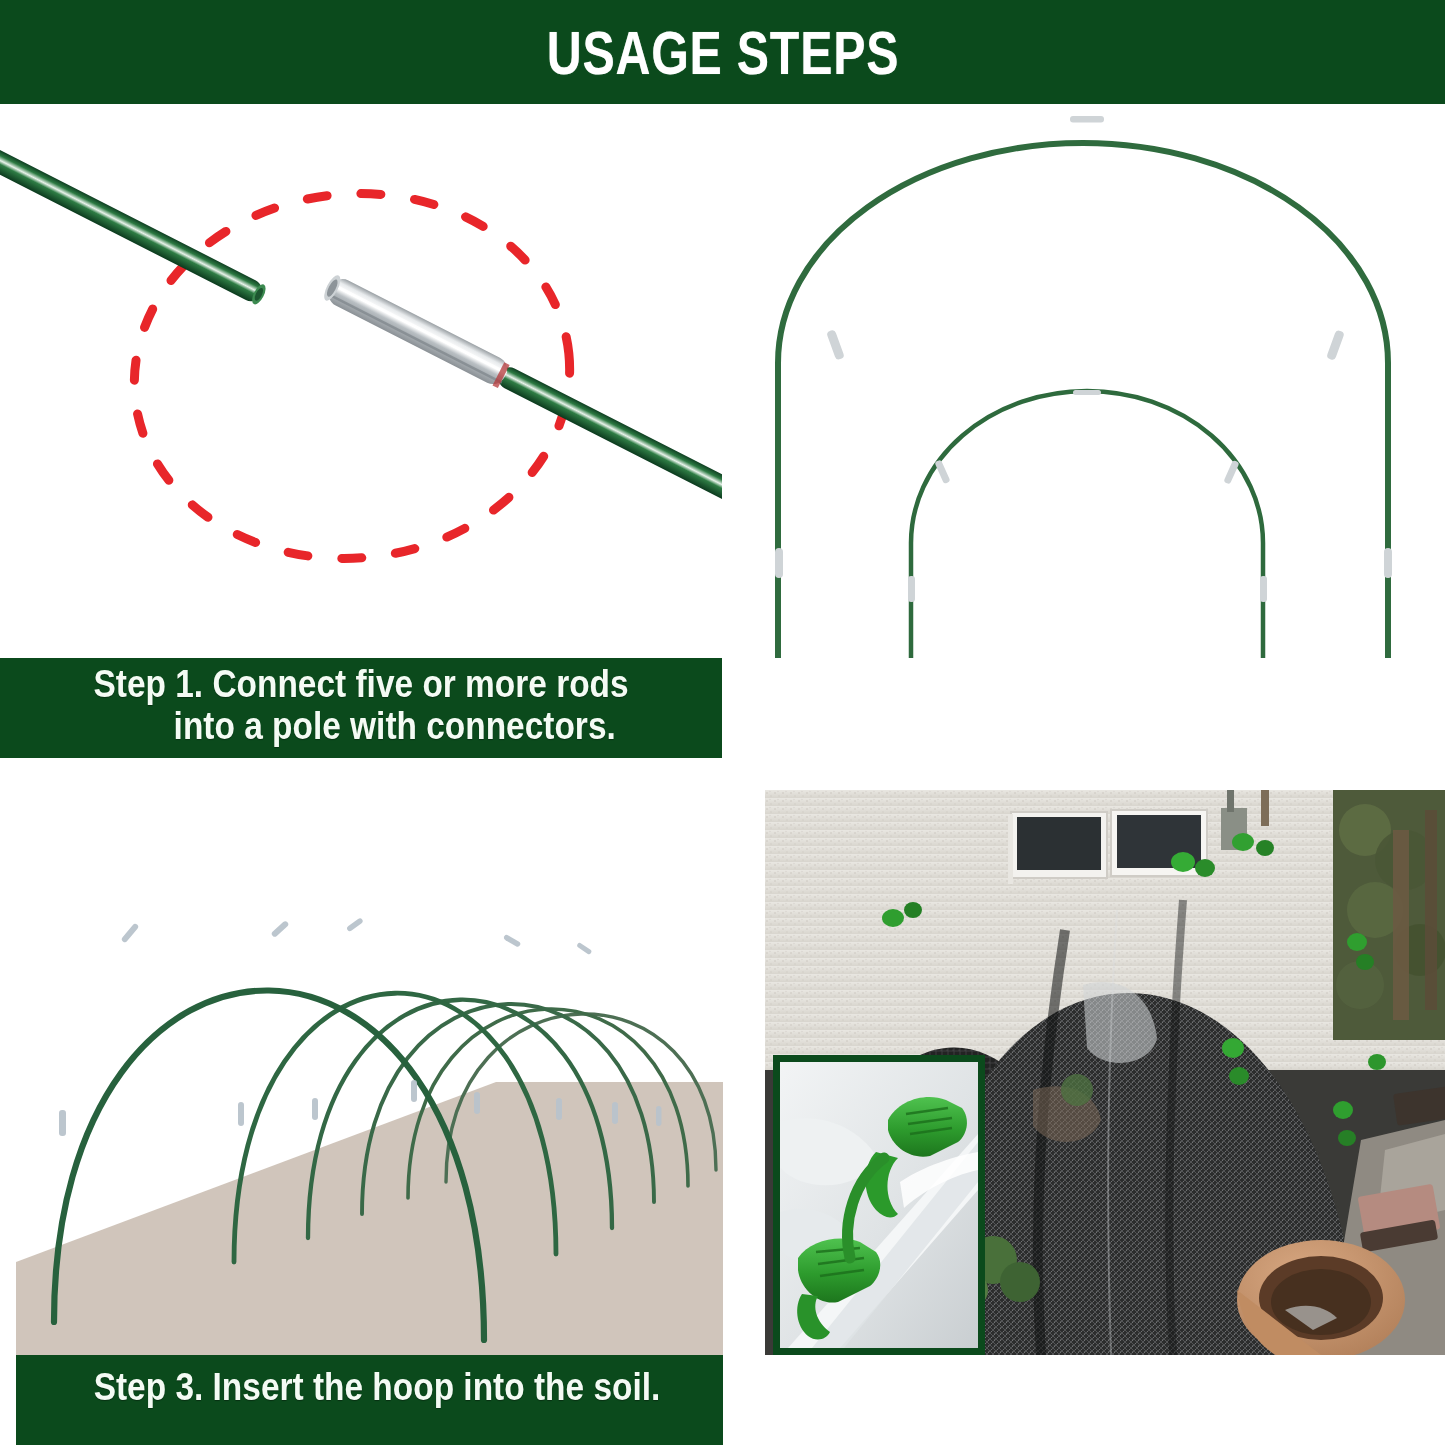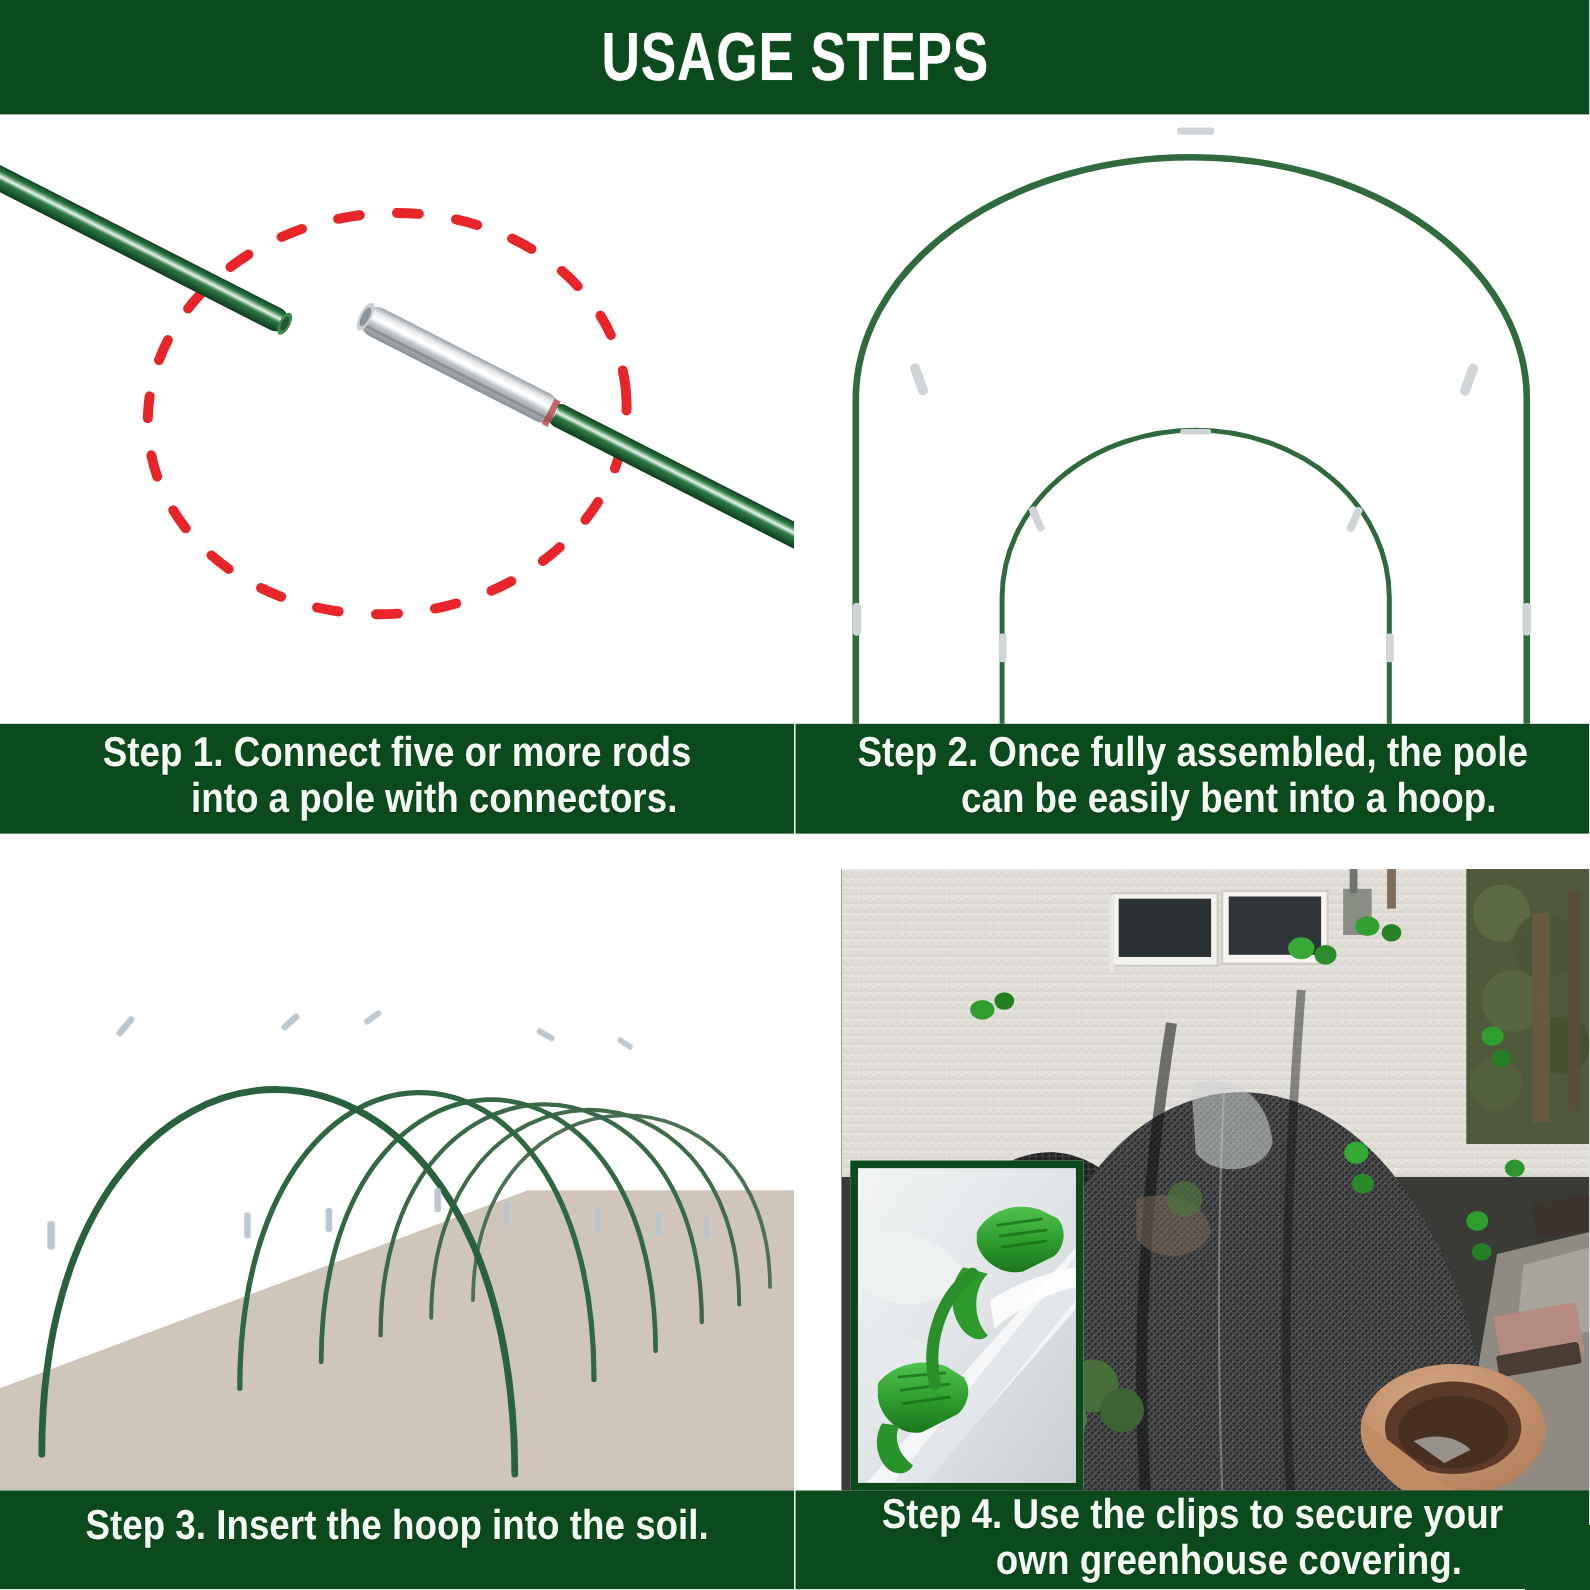--- a/index.html
+++ b/index.html
@@ -36,21 +36,21 @@
 
   
   .panel {
     position: absolute;
     overflow: hidden;
     background: #ffffff;
     text-decoration: underline;
   }
   #panel-1 { left: 0;   top: 108px; width: 722px; height: 650px; }
   #panel-2 { left: 723px; top: 108px; width: 722px; height: 650px; }
-  #panel-3 { left: 0;   top: 762px; width: 722px; height: 683px; padding-left: 32px; }
+  #panel-3 { left: 16px;   top: 762px; width: 722px; height: 683px; padding-left: 32px; }
   #panel-4 { left: 723px; top: 762px; width: 722px; height: 683px; }
 
   .panel-art {
     position: absolute; left: 0; top: 0;
     width: 100%;
     background: #ffffff;
   }
   #panel-1 .panel-art, #panel-2 .panel-art { height: 550px; }
   #panel-3 .panel-art { height: 593px; }
   #panel-4 .panel-art { height: 593px; }
@@ -187,24 +187,20 @@
           <path d="M 188 560 L 188 435 A 176 152 0 0 1 540 435 L 540 560" fill="none" stroke="#2e6a3d" stroke-width="4.5" stroke-linecap="round"></path>
           <g fill="#cfd4d7">
             <rect x="350" y="282" width="28" height="5" rx="2.5"></rect>
             <rect x="216" y="352" width="7" height="24" rx="3" transform="rotate(-24 219 364)"></rect>
             <rect x="505" y="352" width="7" height="24" rx="3" transform="rotate(24 508 364)"></rect>
             <rect x="185" y="468" width="7" height="26" rx="3"></rect>
             <rect x="537" y="468" width="7" height="26" rx="3"></rect>
           </g>
         </g>
       </svg>
-    </div>
-    <div class="caption-bar">
-      <div class="caption-line">Step 2. Once fully assembled, the pole</div>
-      <div class="caption-line l2">can be easily bent into a hoop.</div>
     </div>
   </div>
 
   <div class="panel" id="panel-3">
     <div class="panel-art">
       <svg viewBox="0 0 722 593" preserveAspectRatio="xMidYMid meet">
         <rect x="0" y="0" width="722" height="593" fill="#ffffff"></rect>
 
         <g>
           <path d="M 0 500 L 480 320 L 722 320 L 722 593 L 0 593 Z" fill="#d0c5bb"></path>
@@ -400,19 +396,15 @@
               <path d="M 18 196 C 30 178 60 172 80 180 L 96 190 C 104 200 100 216 90 224 L 58 240 C 38 244 20 226 18 208 Z" fill="url(#clipGrad)"></path>
               <path d="M 36 190 L 80 186 M 38 202 L 84 196 M 40 214 L 84 208" stroke="#1b6e1b" stroke-width="2.6" fill="none" opacity="0.8"></path>
               <path d="M 22 232 C 14 244 16 264 28 274 C 36 280 46 278 50 270 C 36 260 32 244 38 234 Z" fill="#29922a"></path>
             </g>
 
             <path d="M 104 96 C 74 118 62 160 70 196" stroke="#2a8f2a" stroke-width="11" fill="none" stroke-linecap="round"></path>
           </svg>
         </div>
       </div>
     </div>
-    <div class="caption-bar">
-      <div class="caption-line">Step 4. Use the clips to secure your</div>
-      <div class="caption-line l2">own greenhouse covering.</div>
-    </div>
   </div>
 
 </div>
 
 </body></html>

